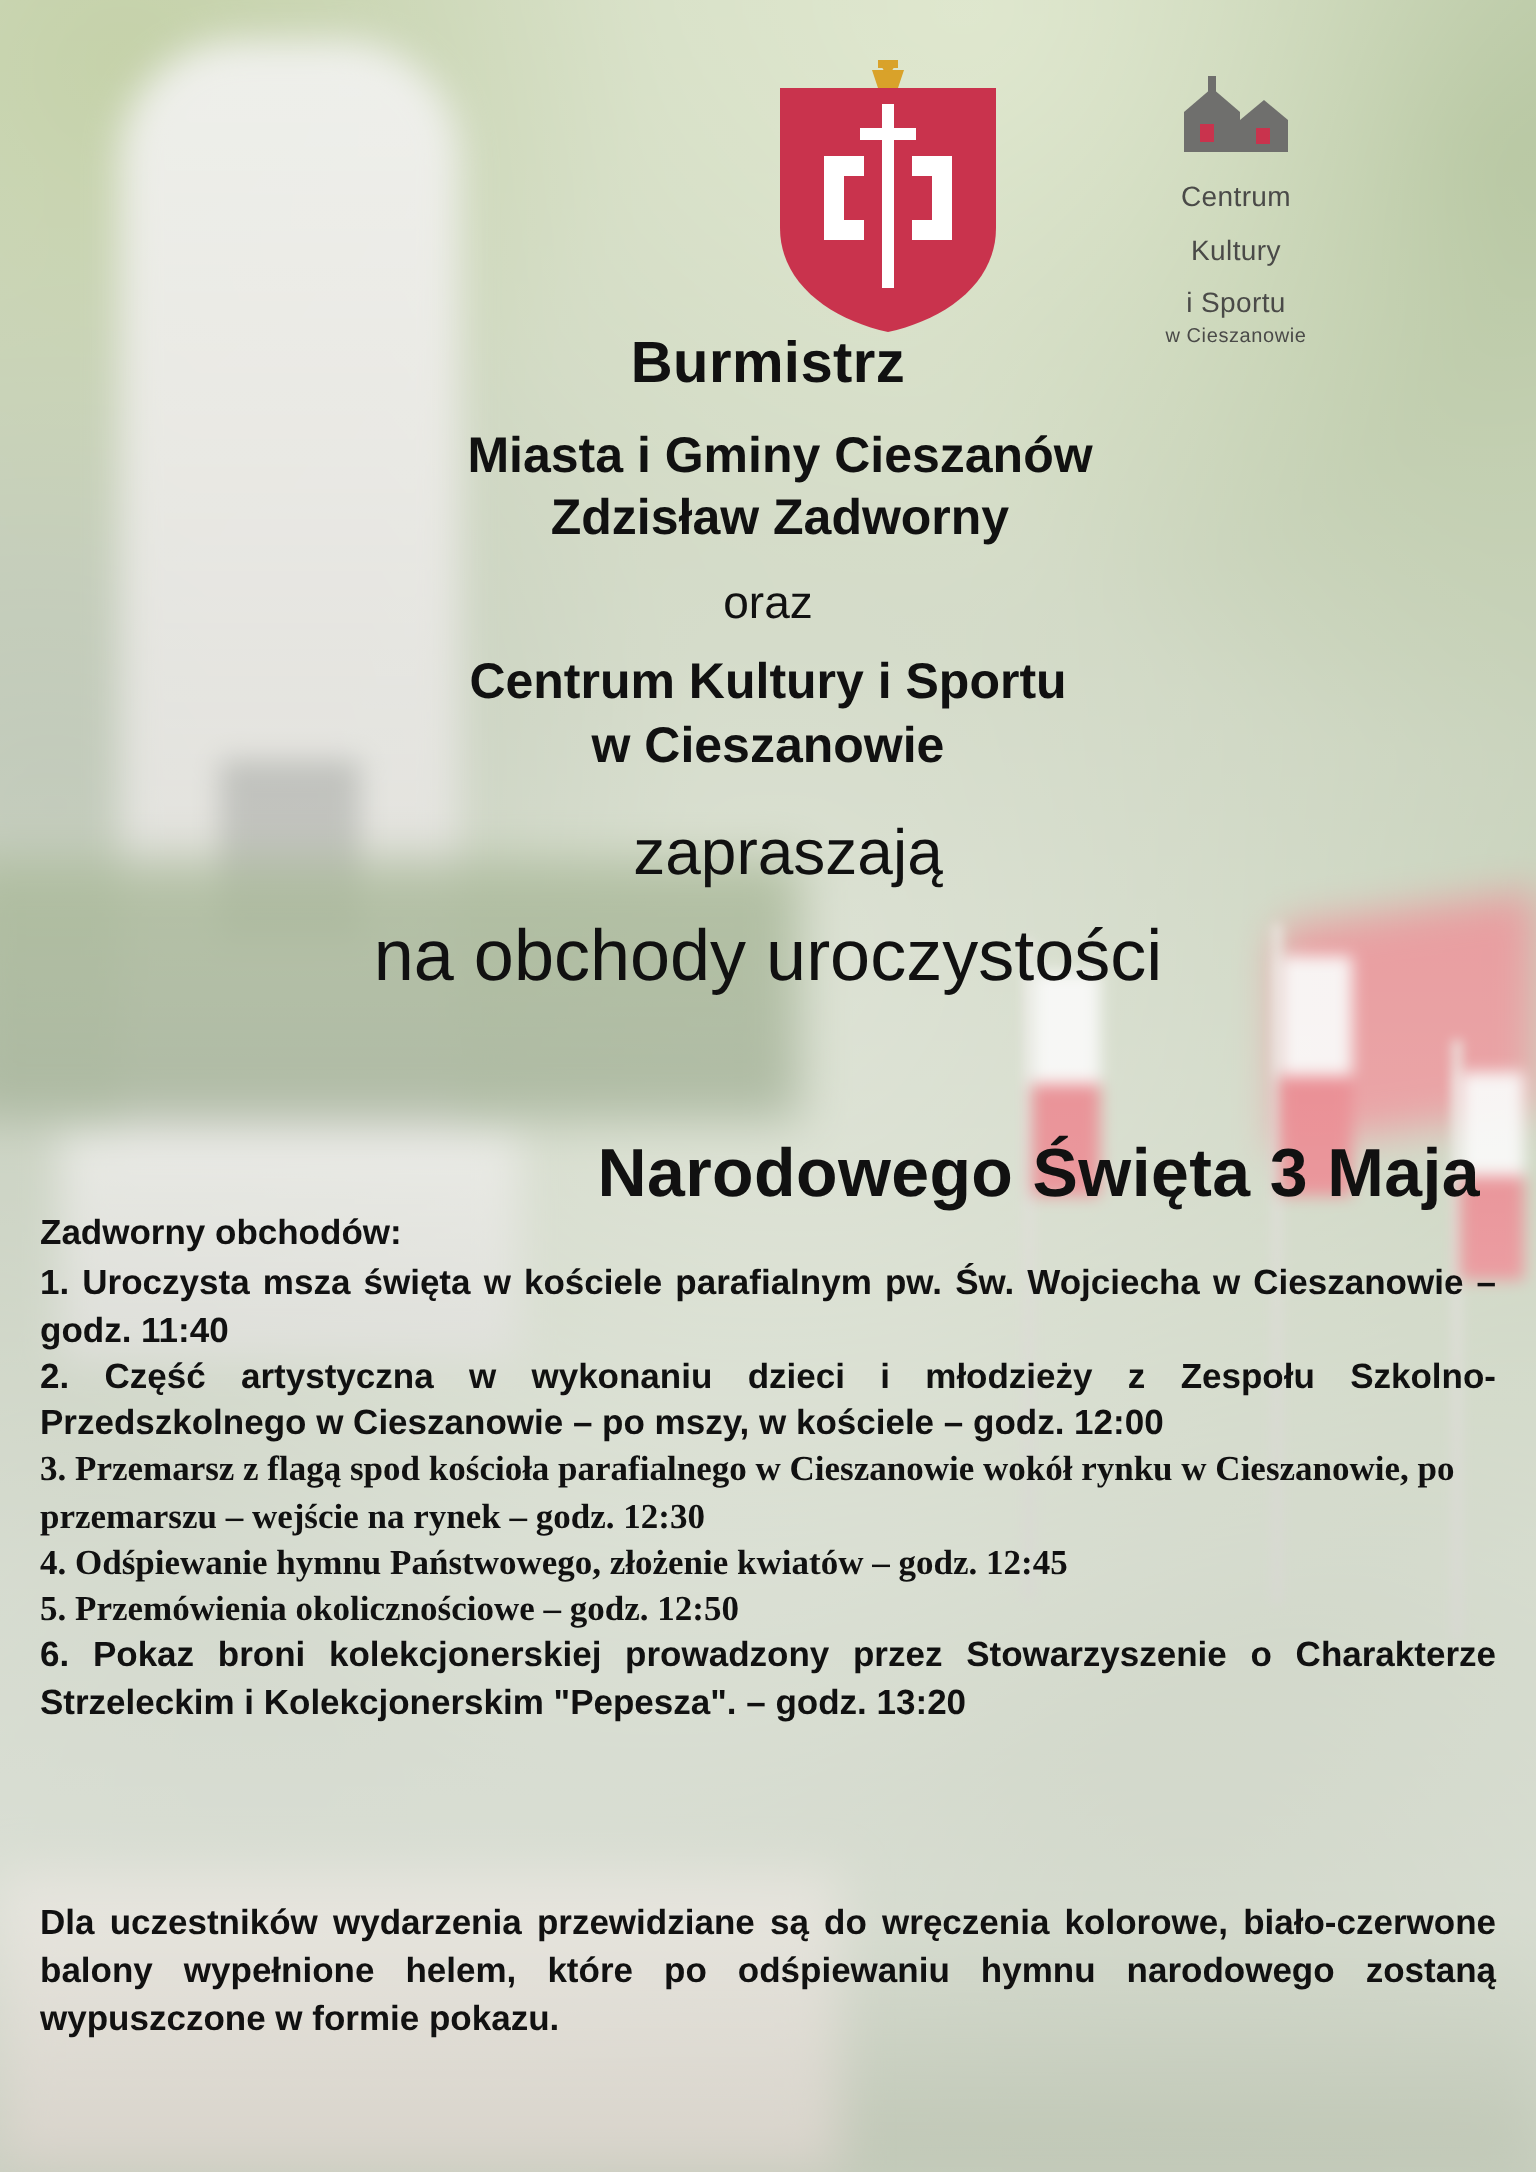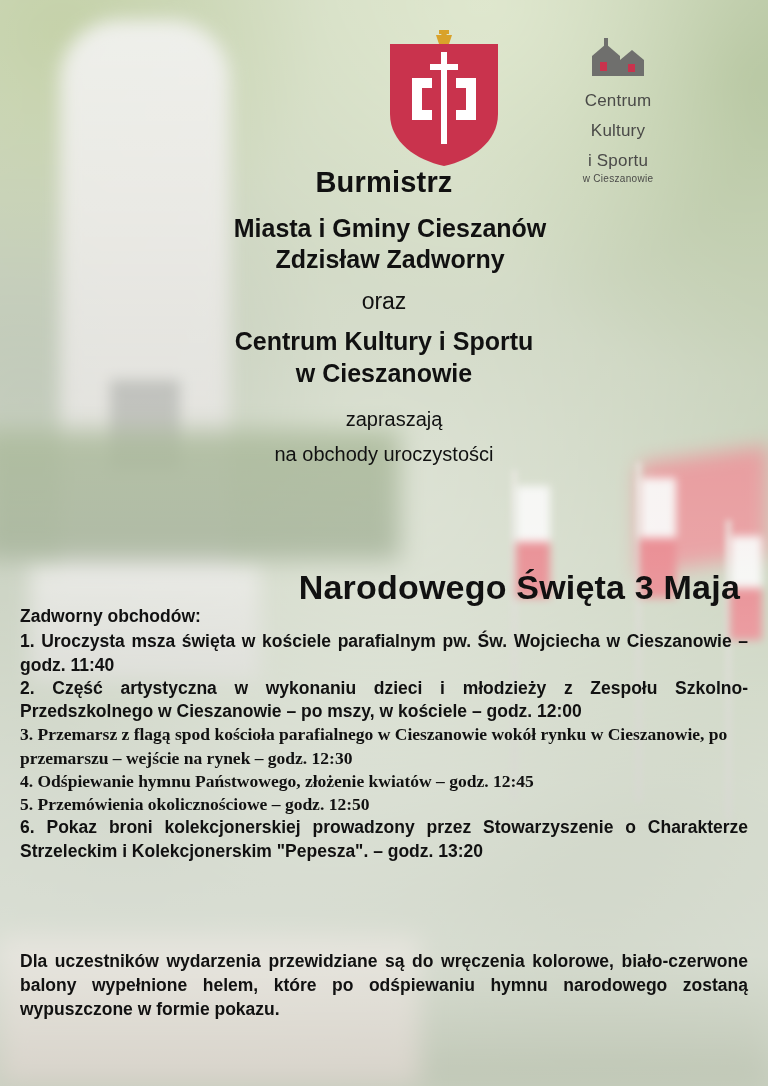--- a/index.html
+++ b/index.html
@@ -176,21 +176,21 @@
     width: 140px;
     text-align: center;
     color: #4a4a48;
   }
   .cks-mark {
     width: 64px;
     height: 44px;
     margin: 0 auto 4px auto;
   }
   .cks-line {
-    font-size: 17px;
+    font-size: 14px;
     font-weight: 400;
     line-height: 1.12;
     letter-spacing: .2px;
     margin-top: 11px;
   }
   .cks-small {
     font-size: 10px;
     margin-top: 3px;
     letter-spacing: .3px;
   }
@@ -221,27 +221,27 @@
     margin: 12px 0 10px 0;
     text-align: center;
   }
   .h-cks {
     font-size: 25px;
     font-weight: bold;
     line-height: 1.3;
     margin: 0;
   }
   .h-zapraszaja {
-    font-size: 20px;
+    font-size: 32px;
     font-weight: 400;
     margin: 18px 0 12px 0;
     padding-left: 20px;
   }
   .h-na-obchody {
-    font-size: 20px;
+    font-size: 36px;
     font-weight: 400;
     margin: 0;
   }
 
   .title-main {
     position: absolute;
     top: 568px;
     right: 28px;
     font-size: 34px;
     font-weight: bold;

